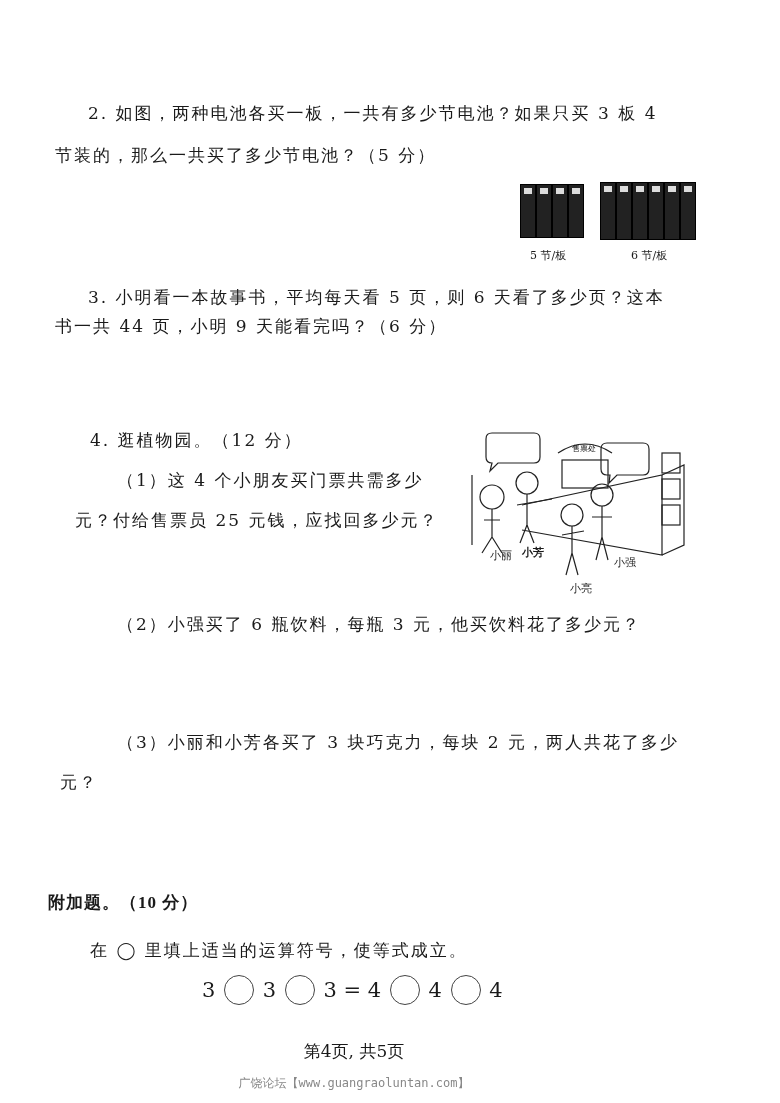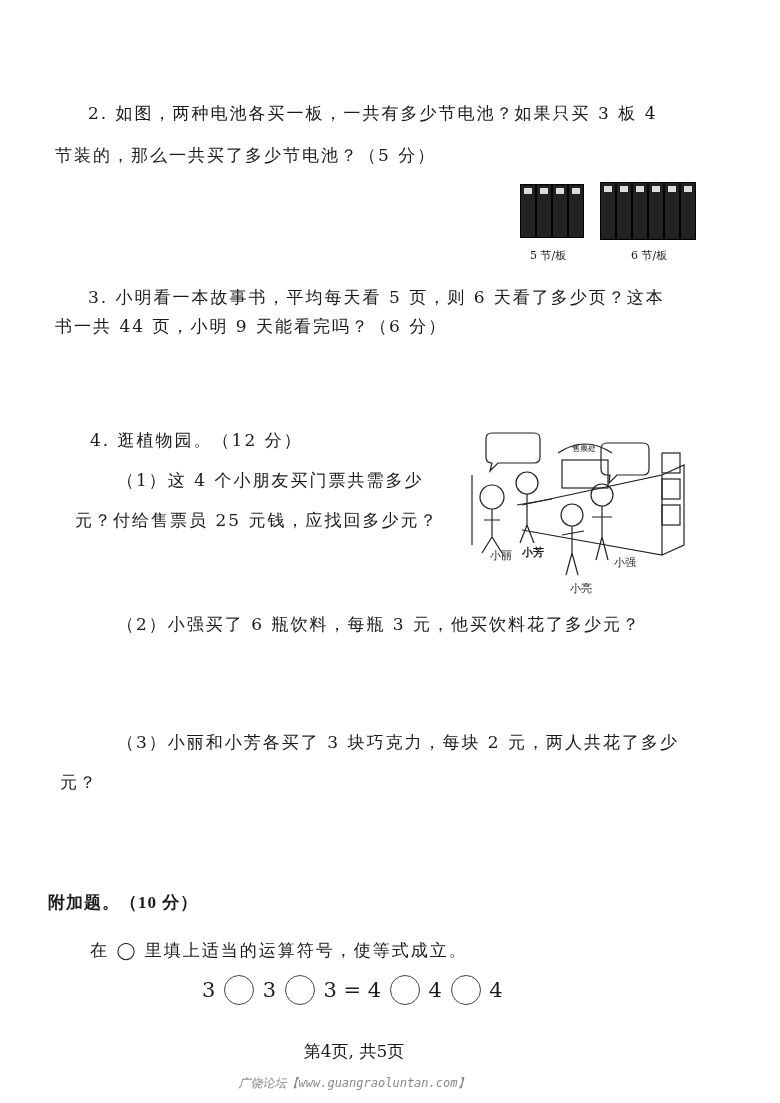--- a/index.html
+++ b/index.html
@@ -10,21 +10,21 @@
   .batt-wrap { position: absolute; }
   .batt { display: inline-block; background: #222; border: 1px solid #000; position: relative; }
   .batt::after { content: ""; position: absolute; left: 20%; right: 20%; top: 3px; height: 6px; background: #ddd; }
   .batt-label { position: absolute; font-size: 11px; letter-spacing: 0; white-space: nowrap; }
   .scene { position: absolute; left: 462px; top: 425px; width: 236px; height: 170px; }
   .circle { display: inline-block; width: 28px; height: 28px; border: 1.5px solid #444; border-radius: 50%; vertical-align: middle; margin: 0 2px; }
   .eq { position: absolute; left: 202px; top: 972px; font-size: 21px; white-space: nowrap; line-height: 32px; }
   .eq span.n { vertical-align: middle; }
   .footer { position: absolute; left: 0; width: 708px; text-align: center; }
   .pg { top: 1040px; font-size: 17px; }
-  .wm { top: 1075px; font-size: 12px; color: #888; font-family: "DejaVu Sans Mono", "Liberation Mono", monospace; font-style: italic; }
+  .wm { top: 1075px; font-size: 12px; color: #888; font-family: "DejaVu Sans Mono", "Liberation Mono", monospace; }
   .kid-label { position: absolute; font-size: 11px; letter-spacing: 0; }
 </style>
 </head>
 <body>
 
 <div class="line" style="left:88px; top:101px;">2. 如图，两种电池各买一板，一共有多少节电池？如果只买 3 板 4</div>
 <div class="line" style="left:55px; top:143px;">节装的，那么一共买了多少节电池？（5 分）</div>
 
 <div>
   <div class="batt-wrap" style="left:520px; top:184px;">

